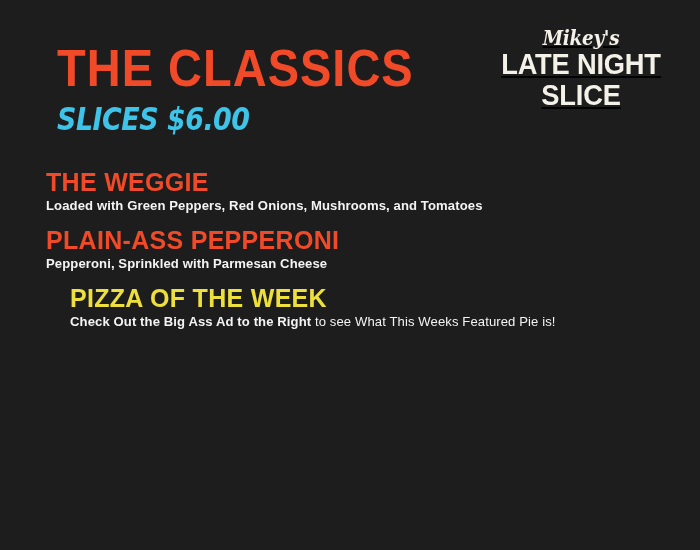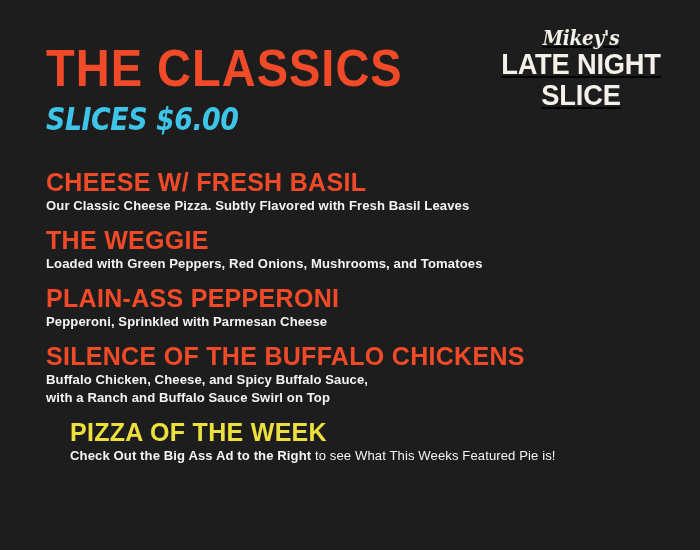--- a/index.html
+++ b/index.html
@@ -26,21 +26,21 @@
   .header {
     position: absolute;
     left: 0;
     top: 0;
     width: 700px;
     height: 160px;
   }
 
   .title-block {
     position: absolute;
-    left: 46px;
+    left: 57px;
     top: 42px;
     width: 470px;
   }
 
   .menu-title {
     font-family: "Liberation Sans", sans-serif;
     font-weight: bold;
     font-size: 47px;
     line-height: 47px;
     letter-spacing: 1.0px;
@@ -183,48 +183,35 @@
     <div class="logo">
       <div class="logo-script">Mikey's</div>
       <div class="logo-line1">LATE NIGHT</div>
       <div class="logo-line2">SLICE</div>
     </div>
 
   </div>
 
   <div class="menu-list">
 
-    <div class="menu-item">
-      <div class="item-name">CHEESE W/ FRESH BASIL</div>
-      <div class="item-desc">
-        <span class="desc-line">Our Classic Cheese Pizza. Subtly Flavored with Fresh Basil Leaves</span>
-      </div>
-    </div>
 
     <div class="menu-item">
       <div class="item-name">THE WEGGIE</div>
       <div class="item-desc">
         <span class="desc-line">Loaded with Green Peppers, Red Onions, Mushrooms, and Tomatoes</span>
       </div>
     </div>
 
     <div class="menu-item">
       <div class="item-name">PLAIN-ASS PEPPERONI</div>
       <div class="item-desc">
         <span class="desc-line">Pepperoni, Sprinkled with Parmesan Cheese</span>
       </div>
     </div>
 
-    <div class="menu-item">
-      <div class="item-name">SILENCE OF THE BUFFALO CHICKENS</div>
-      <div class="item-desc">
-        <span class="desc-line">Buffalo Chicken, Cheese, and Spicy Buffalo Sauce,</span>
-        <span class="desc-line">with a Ranch and Buffalo Sauce Swirl on Top</span>
-      </div>
-    </div>
 
     <div class="menu-item">
       <div class="item-name accent-yellow">PIZZA OF THE WEEK</div>
       <div class="item-desc">
         <span class="desc-line"><span class="desc-strong">Check Out the Big Ass Ad to the Right</span><span class="desc-normal"> to see What This Weeks Featured Pie is!</span></span>
       </div>
     </div>
 
   </div>
 

